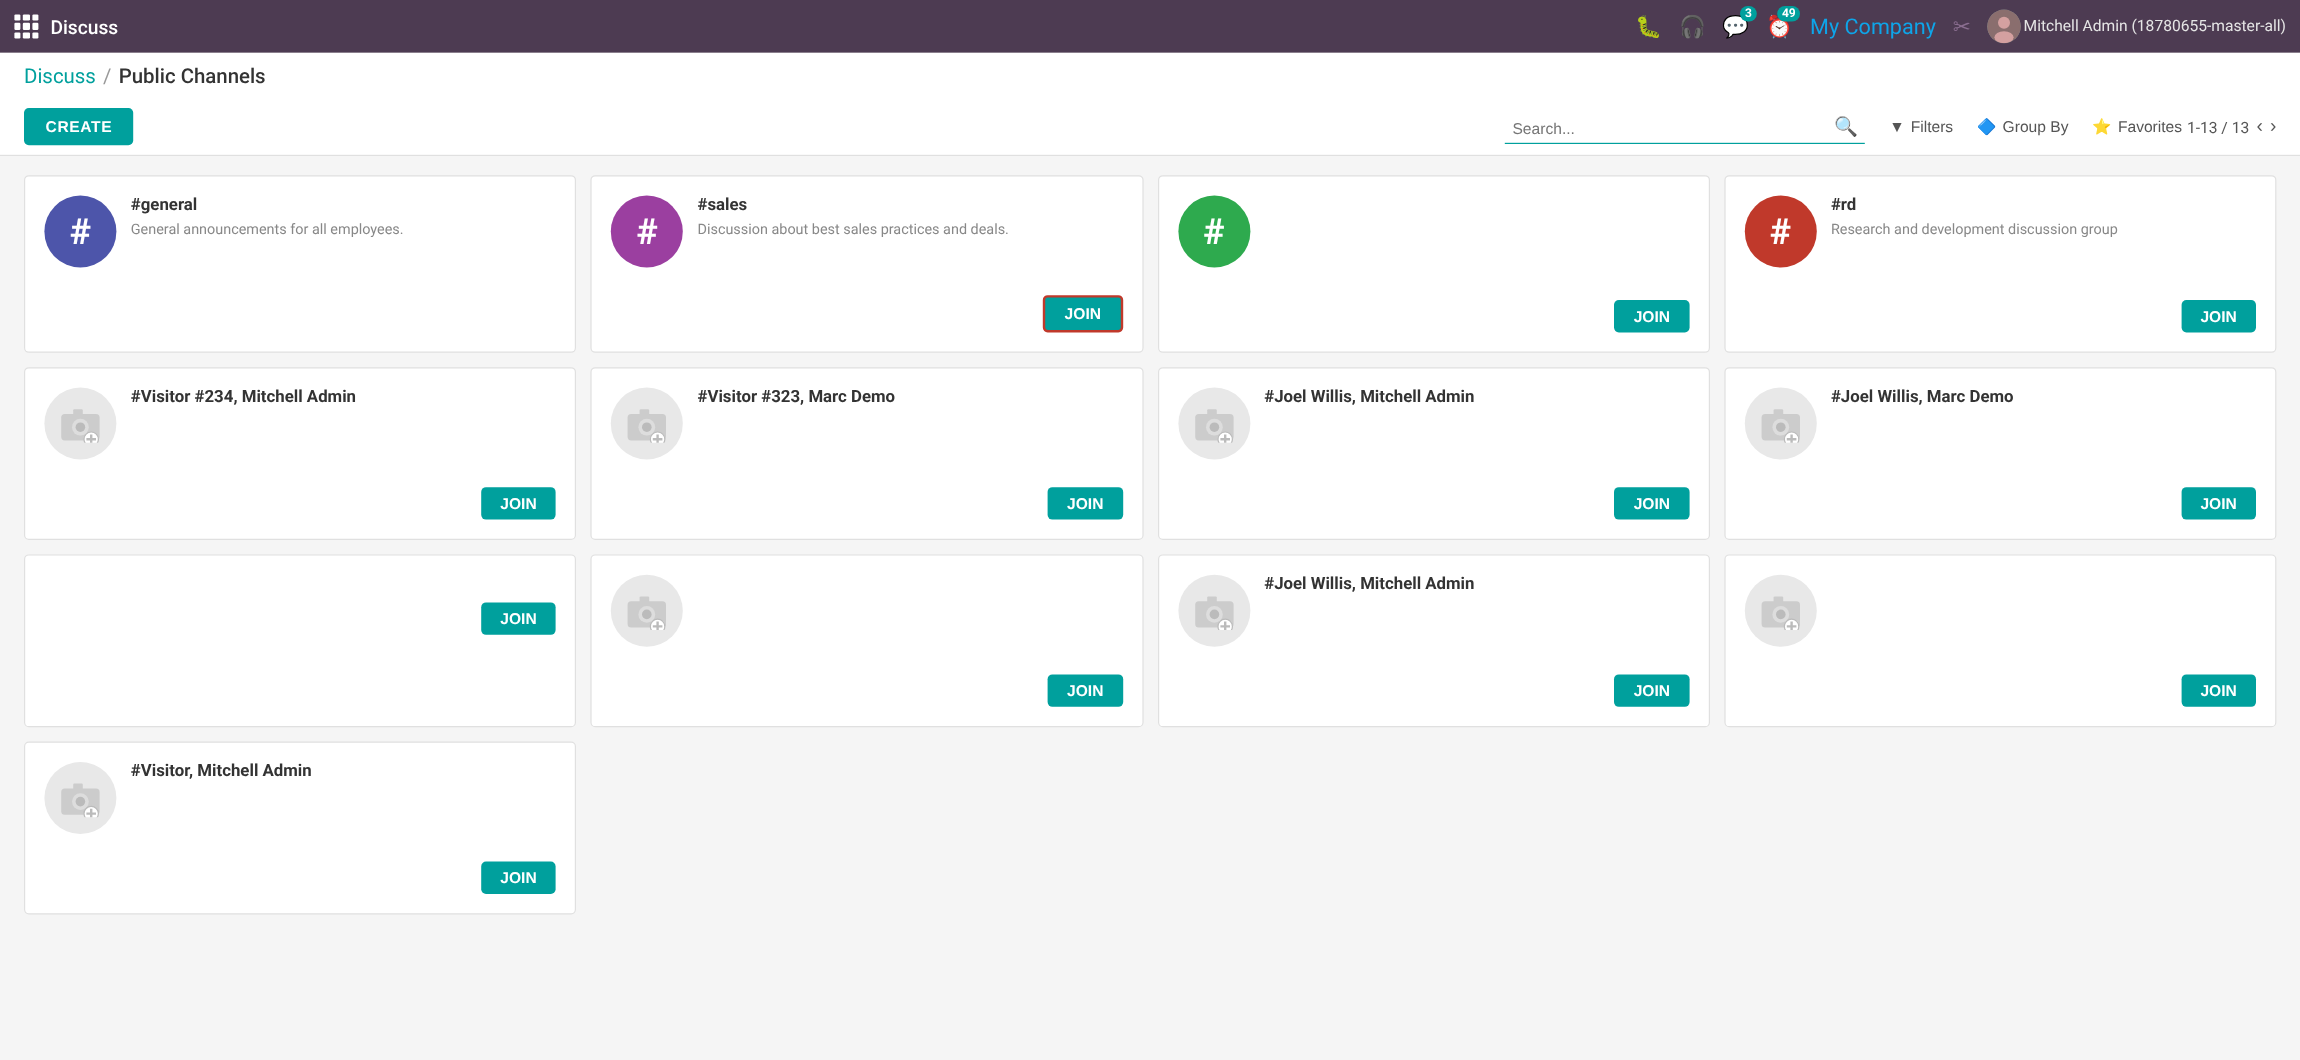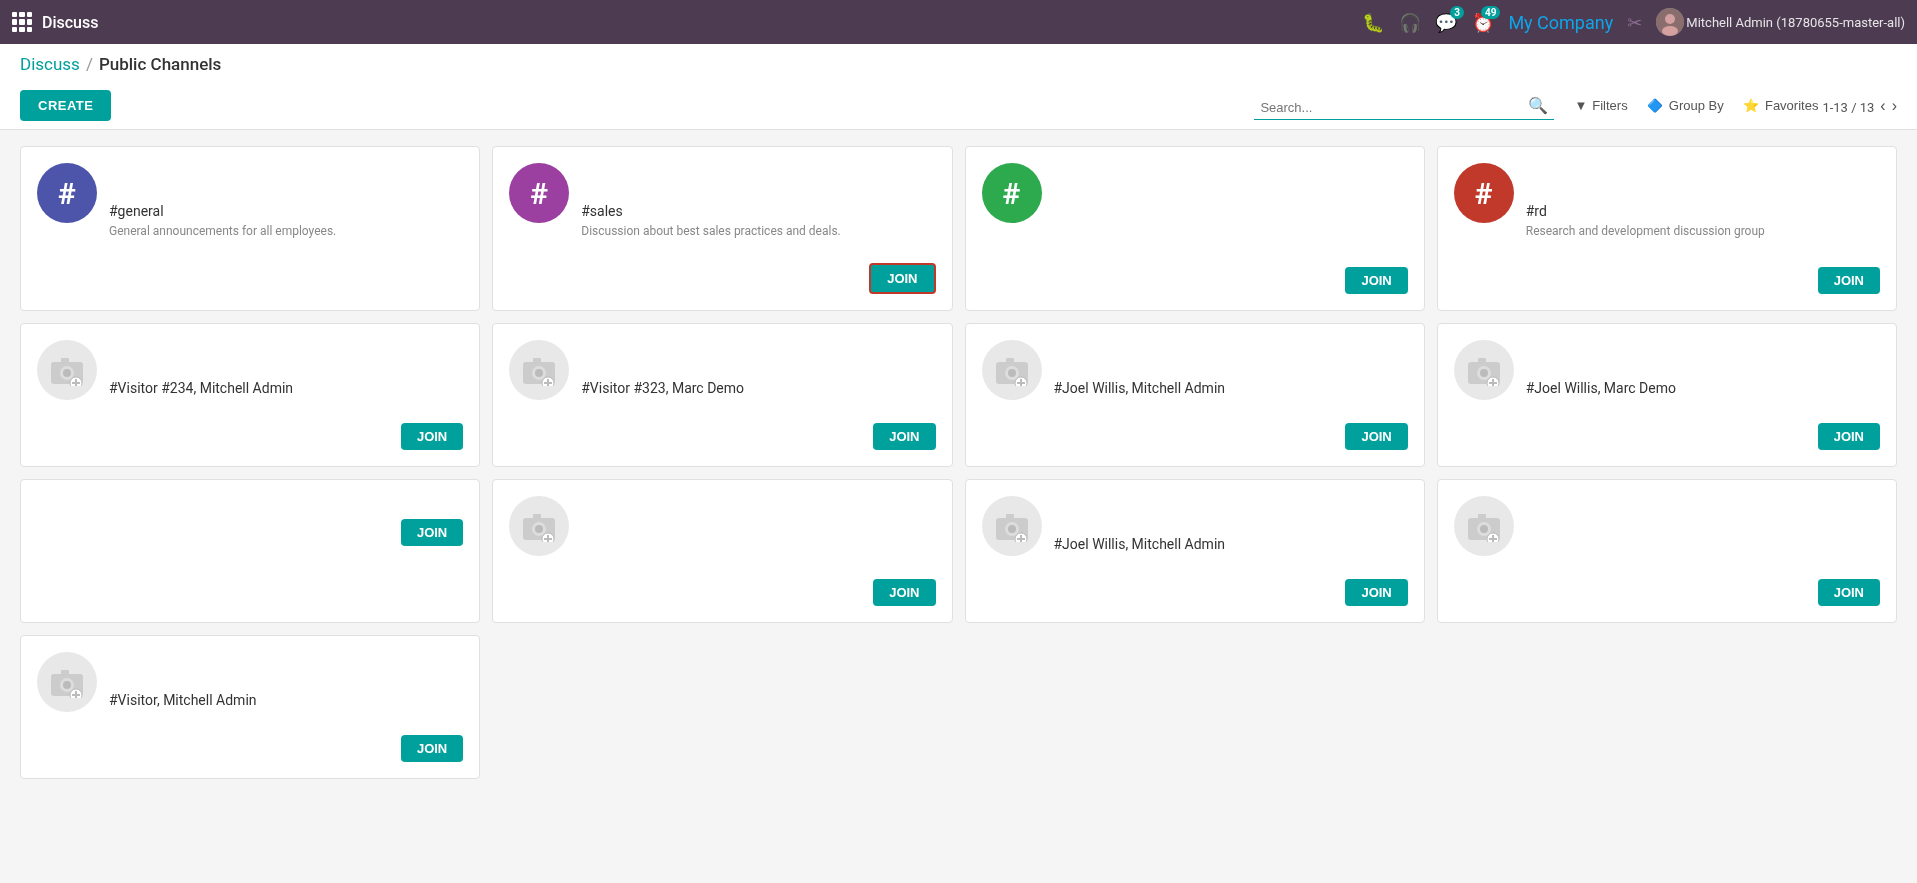--- a/index.html
+++ b/index.html
@@ -121,21 +121,21 @@
       display: flex;
       align-items: center;
       justify-content: center;
       flex-shrink: 0;
       font-size: 28px;
       font-weight: bold;
       color: white;
     }
 
     .channel-info { flex: 1; }
-    .channel-name { font-size: 14px; font-weight: 400; color: #333; margin-bottom: 4px; margin-top: 40px; }
+    .channel-name { font-size: 14px; font-weight: 700; color: #333; margin-bottom: 4px; }
     .channel-desc { font-size: 12px; color: #888; line-height: 1.4; }
 
     .channel-card-bottom { display: flex; justify-content: flex-end; margin-top: 23px; }
 
     .btn-join {
       background: #00a09d;
       color: white;
       border: none;
       padding: 6px 16px;
       font-size: 13px;

